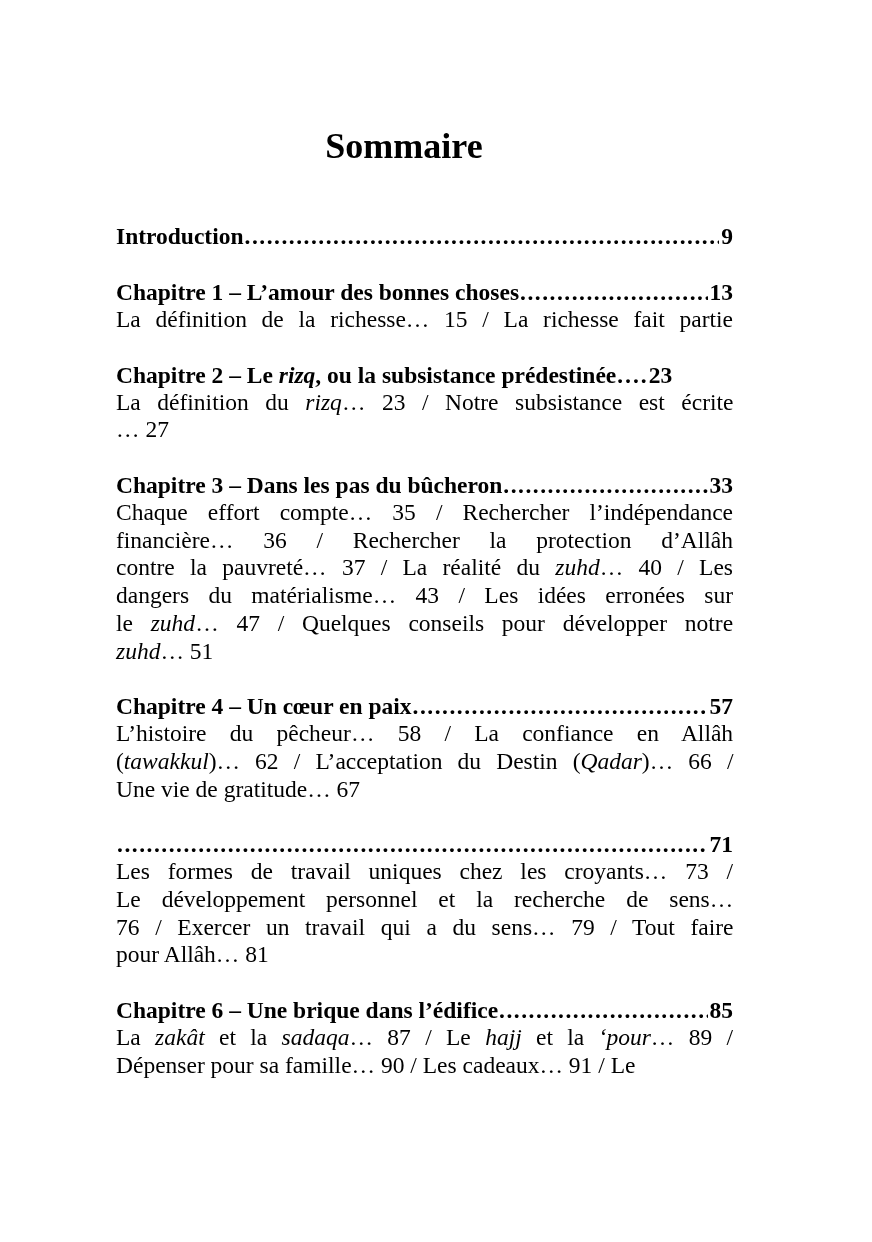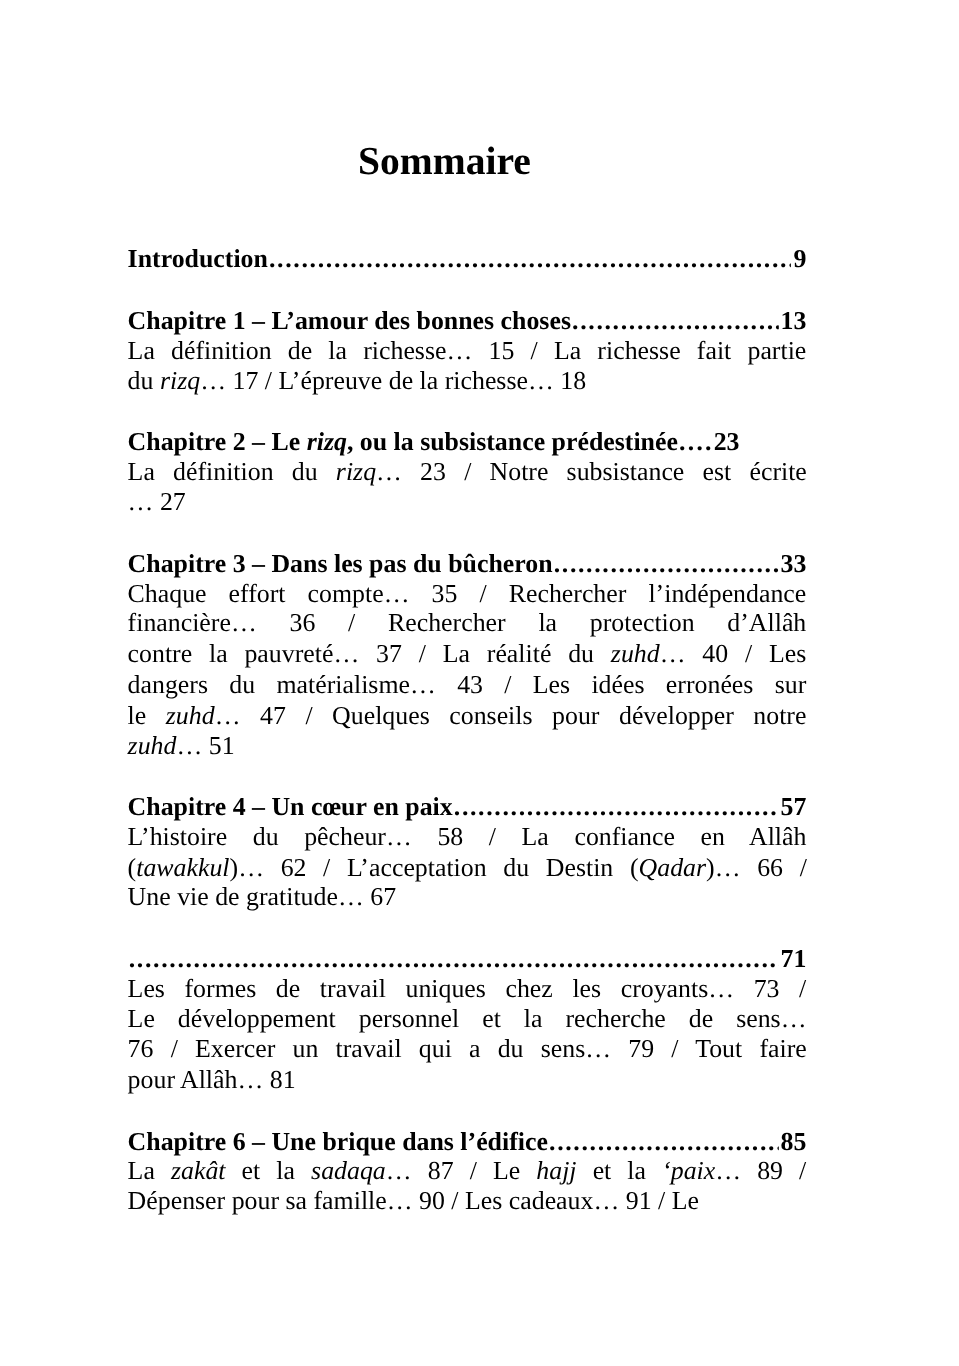--- a/index.html
+++ b/index.html
@@ -55,21 +55,20 @@
   <div class="gap-intro"></div>
 
   <div class="entry">
     <div class="head">
       <span class="title"><span>Chapitre 1 – L’amour des bonnes choses</span></span>
       <span class="leader"></span>
       <span class="page">13</span>
     </div>
     <div class="sub">
         <span class="line" style="display: block; word-spacing: 8.8px;"><span>La définition de la richesse… 15 / La richesse fait partie</span></span>
-        <span class="line last"><span>du </span><span class="it">rizq</span><span>… 17 / L’épreuve de la richesse… 18</span></span>
       </div>
   </div>
   <div class="gap"></div>
 
   <div class="entry">
     <div class="head">
       <span class="title"><span>Chapitre 2 – Le </span><span class="it">rizq</span><span>, ou la subsistance prédestinée…</span></span>
       <span class="leader" style="flex:0 0 6px;"></span>
       <span class="page">23</span>
     </div>
@@ -125,18 +124,18 @@
   </div>
   <div class="gap"></div>
 
   <div class="entry">
     <div class="head">
       <span class="title"><span>Chapitre 6 – Une brique dans l’édifice</span></span>
       <span class="leader"></span>
       <span class="page">85</span>
     </div>
     <div class="sub">
-        <span class="line" style="display: block; word-spacing: 8.07692px;"><span>La </span><span class="it">zakât</span><span> et la </span><span class="it">sadaqa</span><span>… 87 / Le </span><span class="it">hajj</span><span> et la </span><span class="it">‘paix</span><span>… 89 /</span></span>
+        <span class="line" style="display: block; word-spacing: 8.07692px;"><span>La </span><span class="it">zakât</span><span> et la </span><span class="it">sadaqa</span><span>… 87 / Le </span><span class="it">hajj</span><span> et la </span><span class="it">‘pour</span><span>… 89 /</span></span>
         <span class="line last"><span>Dépenser pour sa famille… 90 / Les cadeaux… 91 / Le</span></span>
       </div>
   </div>
 
 </div>
 
 </body></html>

